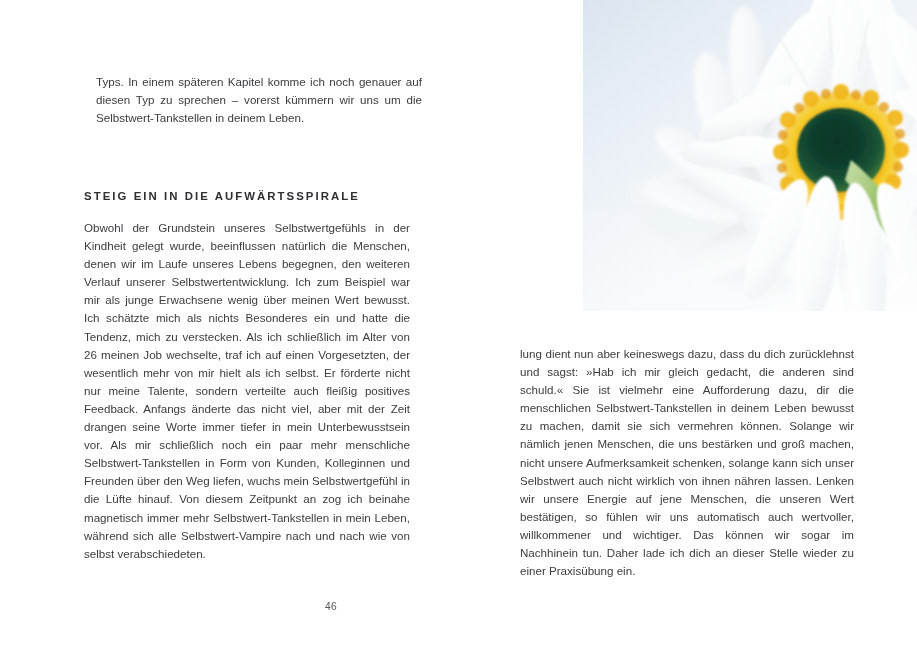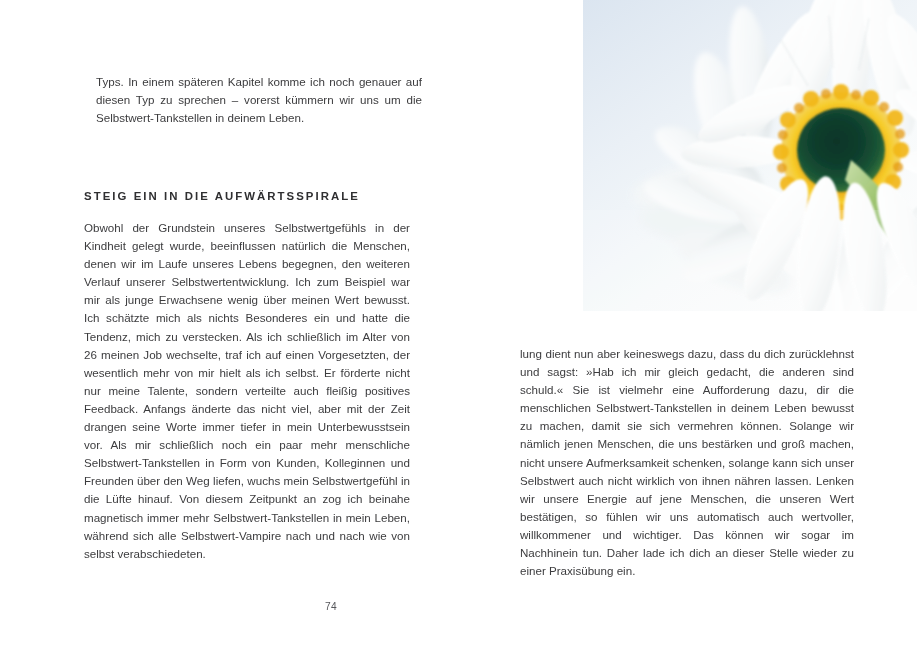--- a/index.html
+++ b/index.html
@@ -251,21 +251,21 @@
     <div class="body-text intro-para">
       <p>Typs. In einem späteren Kapitel komme ich noch genauer auf diesen Typ zu sprechen – vorerst kümmern wir uns um die Selbstwert-Tankstellen in deinem Leben.</p>
     </div>
 
     <h2 class="section-heading">STEIG EIN IN DIE AUFWÄRTSSPIRALE</h2>
 
     <div class="body-text main-left">
       <p>Obwohl der Grundstein unseres Selbstwertgefühls in der Kindheit gelegt wurde, beeinflussen natürlich die Menschen, denen wir im Laufe unseres Lebens begegnen, den weiteren Verlauf unserer Selbstwertentwicklung. Ich zum Beispiel war mir als junge Erwachsene wenig über meinen Wert bewusst. Ich schätzte mich als nichts Besonderes ein und hatte die Tendenz, mich zu verstecken. Als ich schließlich im Alter von 26 meinen Job wechselte, traf ich auf einen Vorgesetzten, der wesentlich mehr von mir hielt als ich selbst. Er förderte nicht nur meine Talente, sondern verteilte auch fleißig positives Feedback. Anfangs änderte das nicht viel, aber mit der Zeit drangen seine Worte immer tiefer in mein Unterbewusstsein vor. Als mir schließlich noch ein paar mehr menschliche Selbstwert-Tankstellen in Form von Kunden, Kolleginnen und Freunden über den Weg liefen, wuchs mein Selbstwertgefühl in die Lüfte hinauf. Von diesem Zeitpunkt an zog ich beinahe magnetisch immer mehr Selbstwert-Tankstellen in mein Leben, während sich alle Selbstwert-Vampire nach und nach wie von selbst verabschiedeten.</p>
     </div>
 
-    <div class="folio left">74</div>
+    <div class="folio left">46</div>
   </div>
 
   <div class="column right">
 
     <div class="body-text main-right">
       <p>lung dient nun aber keineswegs dazu, dass du dich zurücklehnst und sagst: »Hab ich mir gleich gedacht, die anderen sind schuld.« Sie ist vielmehr eine Aufforderung dazu, dir die menschlichen Selbstwert-Tankstellen in deinem Leben bewusst zu machen, damit sie sich vermehren können. Solange wir nämlich jenen Menschen, die uns bestärken und groß machen, nicht unsere Aufmerksamkeit schenken, solange kann sich unser Selbstwert auch nicht wirklich von ihnen nähren lassen. Lenken wir unsere Energie auf jene Menschen, die unseren Wert bestätigen, so fühlen wir uns automatisch auch wertvoller, willkommener und wichtiger. Das können wir sogar im Nachhinein tun. Daher lade ich dich an dieser Stelle wieder zu einer Praxisübung ein.</p>
     </div>
 
   </div>
 

